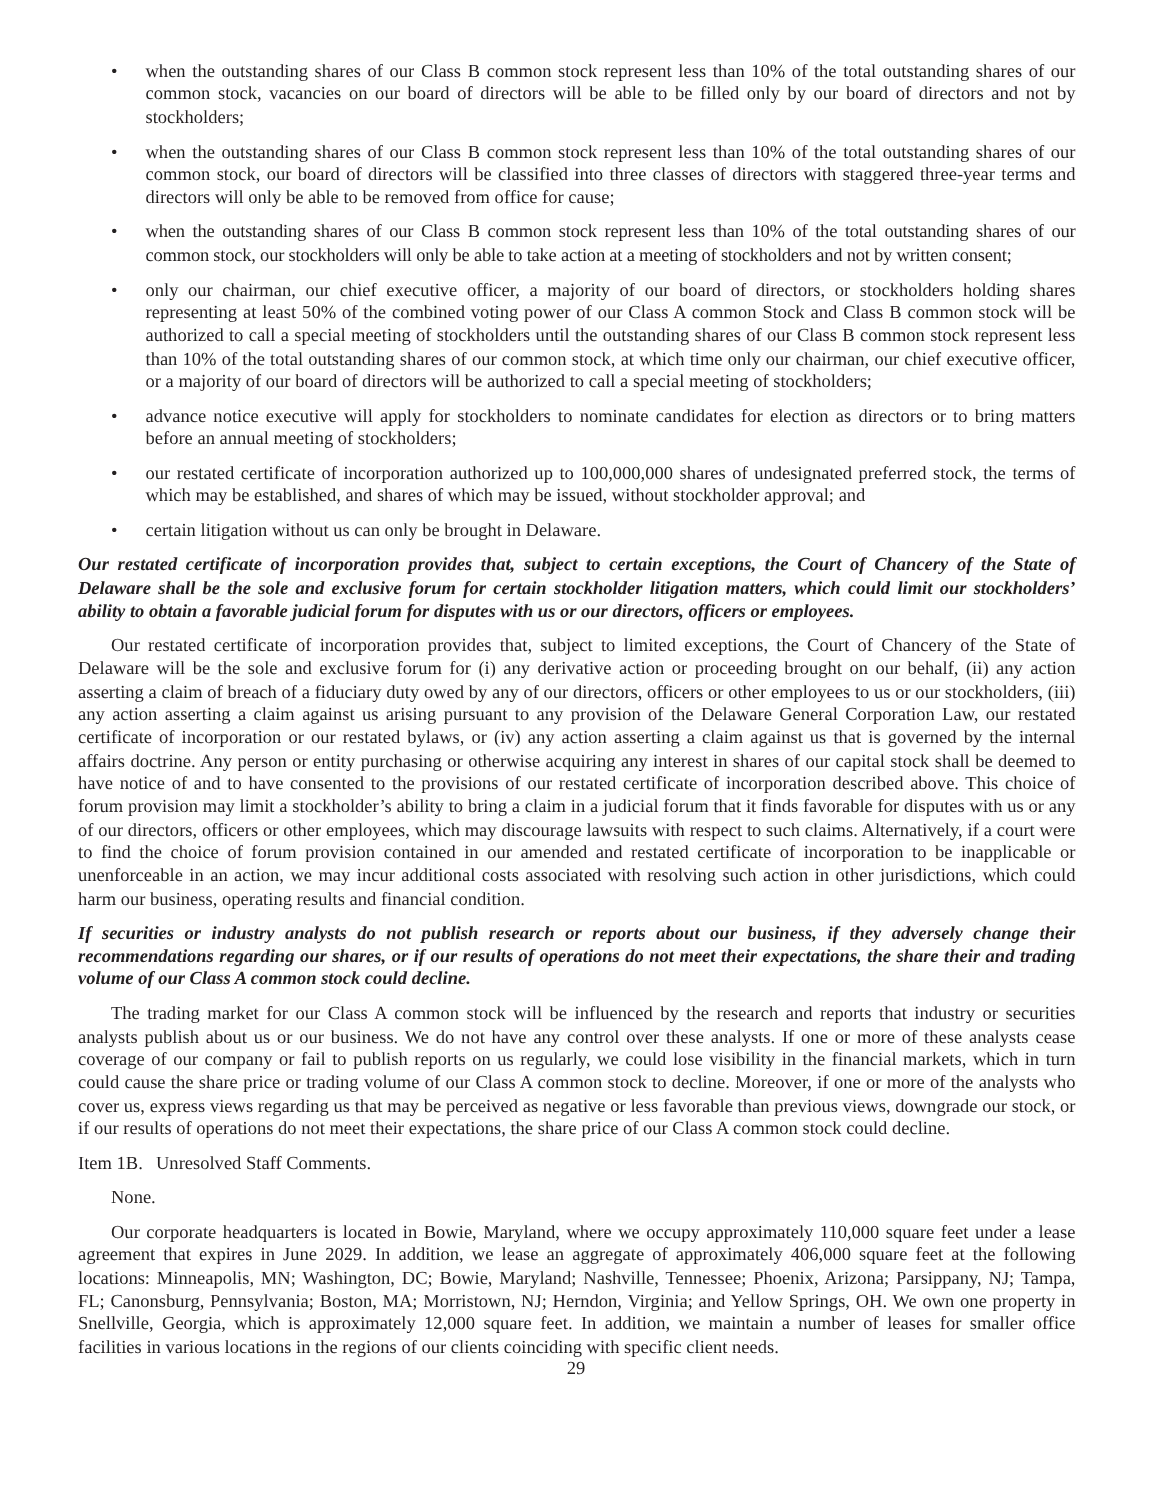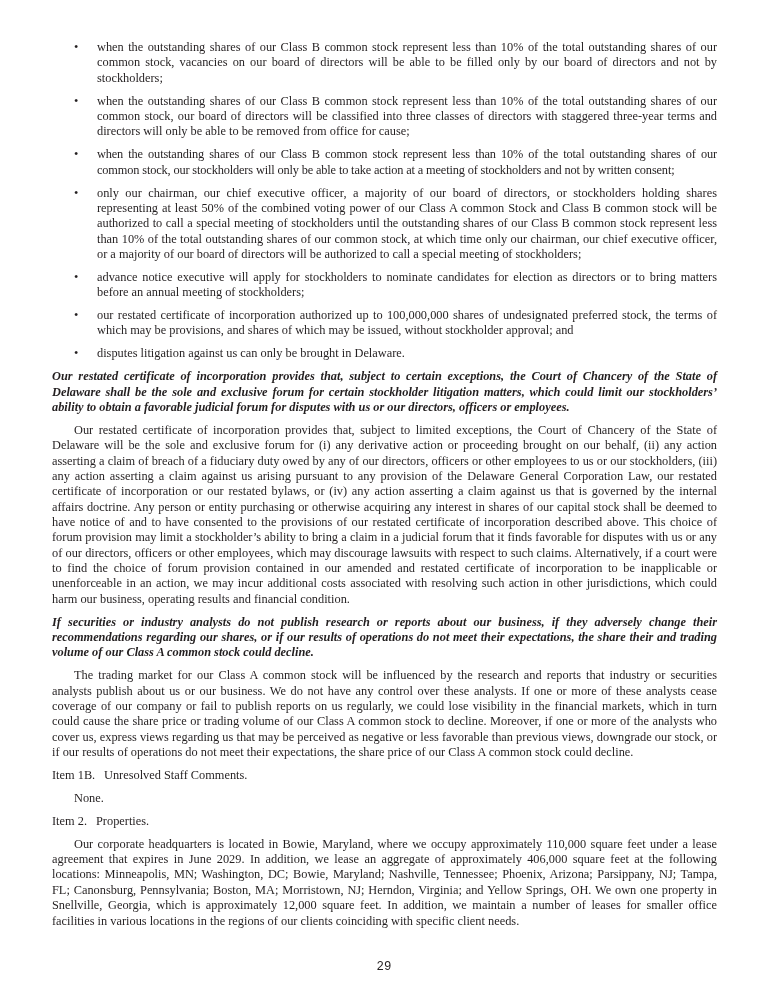--- a/index.html
+++ b/index.html
@@ -8,21 +8,21 @@
       font-family: "Liberation Serif", serif; color: #231f20;
       font-size: 12.35px; line-height: 15.35px;
     }
     .page { position: absolute; left: 52px; top: 40px; width: 665px; }
     .bullet { position: relative; padding-left: 45px; text-align: justify; margin: 0 0 7.6px 0; }
     .bullet .dot { position: absolute; left: 22px; top: 0; }
     .p { text-align: justify; margin: 0 0 7.6px 0; text-indent: 22px; }
     .bi { font-weight: bold; font-style: italic; text-align: justify; margin: 0 0 7.6px 0; }
     .item { font-weight: normal; margin: 0 0 7.6px 0; }
     .item .num { display: inline-block; width: 52px; }
-    .page-number { position: absolute; left: 0; width: 768px; top: 960px; text-align: center; font-family: Liberation Mono, monospace; }
+    .page-number { position: absolute; left: 0; width: 768px; top: 905px; text-align: center; }
     .tight { letter-spacing: -0.15px; }
   </style>
 </head>
 <body>
 
 <div class="page">
 
   <div class="bullet">
     <span class="dot">•</span>
     <span>when the outstanding shares of our Class B common stock represent less than 10% of the total outstanding shares of our common stock, vacancies on our board of directors will be able to be filled only by our board of directors and not by stockholders;</span>
@@ -38,37 +38,34 @@
   <div class="bullet">
     <span class="dot">•</span>
     <span>only our chairman, our chief executive officer, a majority of our board of directors, or stockholders holding shares representing at least 50% of the combined voting power of our Class A common Stock and Class B common stock will be authorized to call a special meeting of stockholders until the outstanding shares of our Class B common stock represent less than 10% of the total outstanding shares of our common stock, at which time only our chairman, our chief executive officer, or a majority of our board of directors will be authorized to call a special meeting of stockholders;</span>
   </div>
   <div class="bullet">
     <span class="dot">•</span>
     <span>advance notice executive will apply for stockholders to nominate candidates for election as directors or to bring matters before an annual meeting of stockholders;</span>
   </div>
   <div class="bullet">
     <span class="dot">•</span>
-    <span>our restated certificate of incorporation authorized up to 100,000,000 shares of undesignated preferred stock, the terms of which may be provisions, and shares of which may be issued, without stockholder approval; and</span>
+    <span>our restated certificate of incorporation authorized up to 100,000,000 shares of undesignated preferred stock, the terms of which may be established, and shares of which may be issued, without stockholder approval; and</span>
   </div>
   <div class="bullet">
     <span class="dot">•</span>
-    <span>disputes litigation against us can only be brought in Delaware.</span>
+    <span>certain litigation without us can only be brought in Delaware.</span>
   </div>
 
   <p class="bi">Our restated certificate of incorporation provides that, subject to certain exceptions, the Court of Chancery of the State of Delaware shall be the sole and exclusive forum for certain stockholder litigation matters, which could limit our stockholders’ ability to obtain a favorable judicial forum for disputes with us or our directors, officers or employees.</p>
   <p class="p">Our restated certificate of incorporation provides that, subject to limited exceptions, the Court of Chancery of the State of Delaware will be the sole and exclusive forum for (i) any derivative action or proceeding brought on our behalf, (ii) any action asserting a claim of breach of a fiduciary duty owed by any of our directors, officers or other employees to us or our stockholders, (iii) any action asserting a claim against us arising pursuant to any provision of the Delaware General Corporation Law, our restated certificate of incorporation or our restated bylaws, or (iv) any action asserting a claim against us that is governed by the internal affairs doctrine. Any person or entity purchasing or otherwise acquiring any interest in shares of our capital stock shall be deemed to have notice of and to have consented to the provisions of our restated certificate of incorporation described above. This choice of forum provision may limit a stockholder’s ability to bring a claim in a judicial forum that it finds favorable for disputes with us or any of our directors, officers or other employees, which may discourage lawsuits with respect to such claims. Alternatively, if a court were to find the choice of forum provision contained in our amended and restated certificate of incorporation to be inapplicable or unenforceable in an action, we may incur additional costs associated with resolving such action in other jurisdictions, which could harm our business, operating results and financial condition.</p>
 
   <p class="bi">If securities or industry analysts do not publish research or reports about our business, if they adversely change their recommendations regarding our shares, or if our results of operations do not meet their expectations, the share their and trading volume of our Class A common stock could decline.</p>
   <p class="p">The trading market for our Class A common stock will be influenced by the research and reports that industry or securities analysts publish about us or our business. We do not have any control over these analysts. If one or more of these analysts cease coverage of our company or fail to publish reports on us regularly, we could lose visibility in the financial markets, which in turn could cause the share price or trading volume of our Class A common stock to decline. Moreover, if one or more of the analysts who cover us, express views regarding us that may be perceived as negative or less favorable than previous views, downgrade our stock, or if our results of operations do not meet their expectations, the share price of our Class A common stock could decline.</p>
 
   <div class="item">
     <span class="num">Item 1B.</span><span>Unresolved Staff Comments.</span>
   </div>
   <p class="p">None.</p>
 
-  <div class="item">
-    <span class="num" style="width:44px">Item 2.</span><span>Properties.</span>
-  </div>
   <p class="p">Our corporate headquarters is located in Bowie, Maryland, where we occupy approximately 110,000 square feet under a lease agreement that expires in June 2029. In addition, we lease an aggregate of approximately 406,000 square feet at the following locations: Minneapolis, MN; Washington, DC; Bowie, Maryland; Nashville, Tennessee; Phoenix, Arizona; Parsippany, NJ; Tampa, FL; Canonsburg, Pennsylvania; Boston, MA; Morristown, NJ; Herndon, Virginia; and Yellow Springs, OH. We own one property in Snellville, Georgia, which is approximately 12,000 square feet. In addition, we maintain a number of leases for smaller office facilities in various locations in the regions of our clients coinciding with specific client needs.</p>
 </div>
 
 <div class="page-number">29</div>
 
 </body></html>

